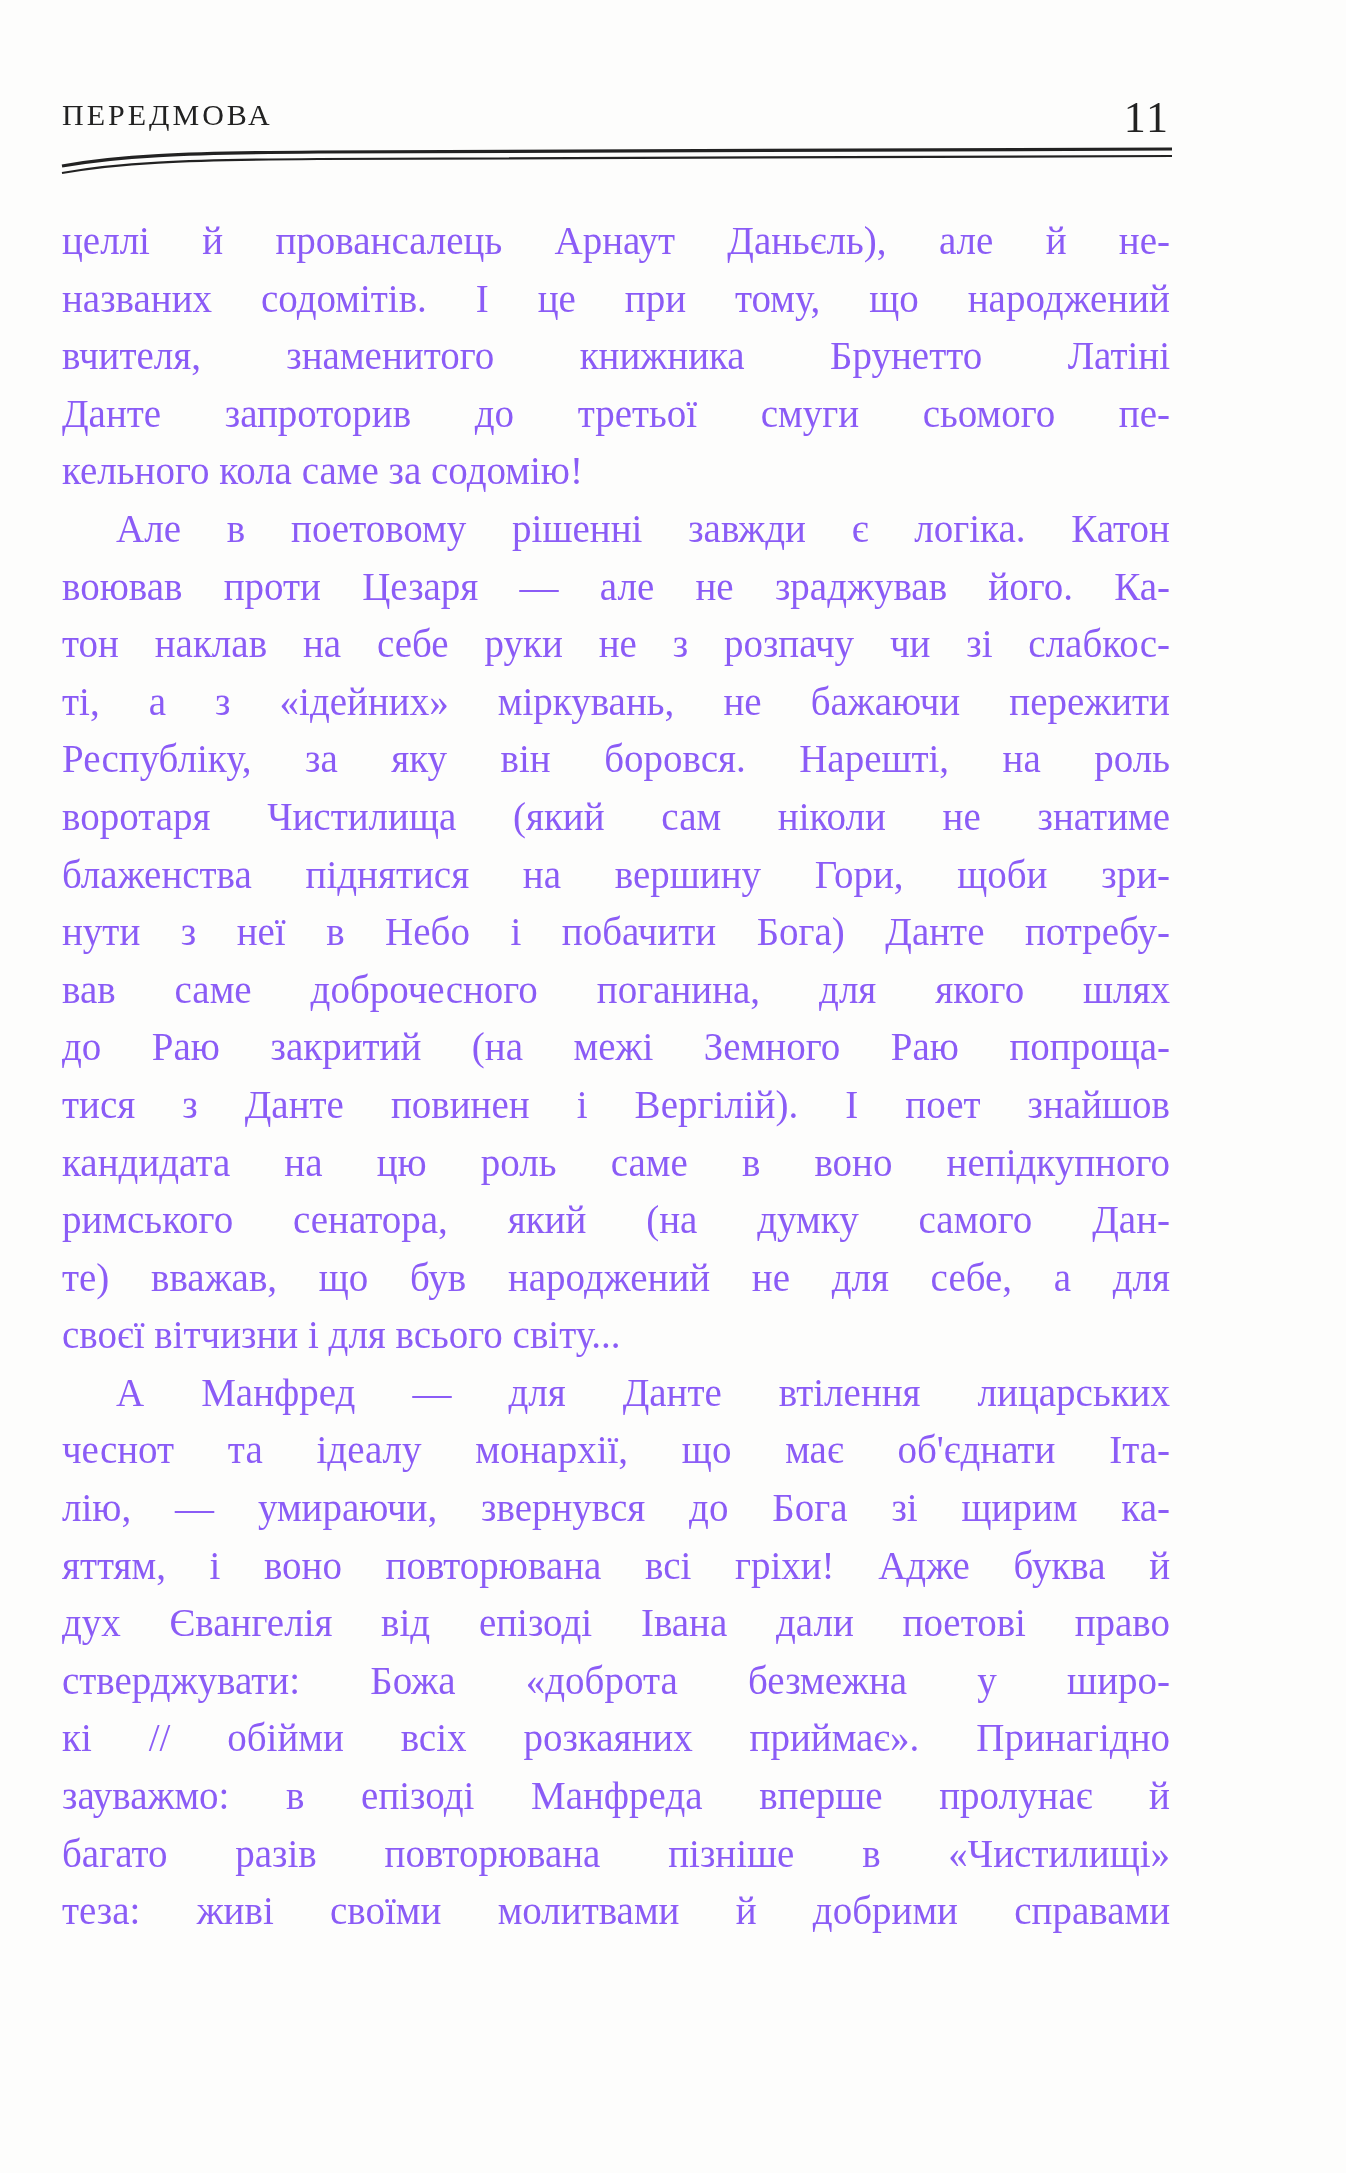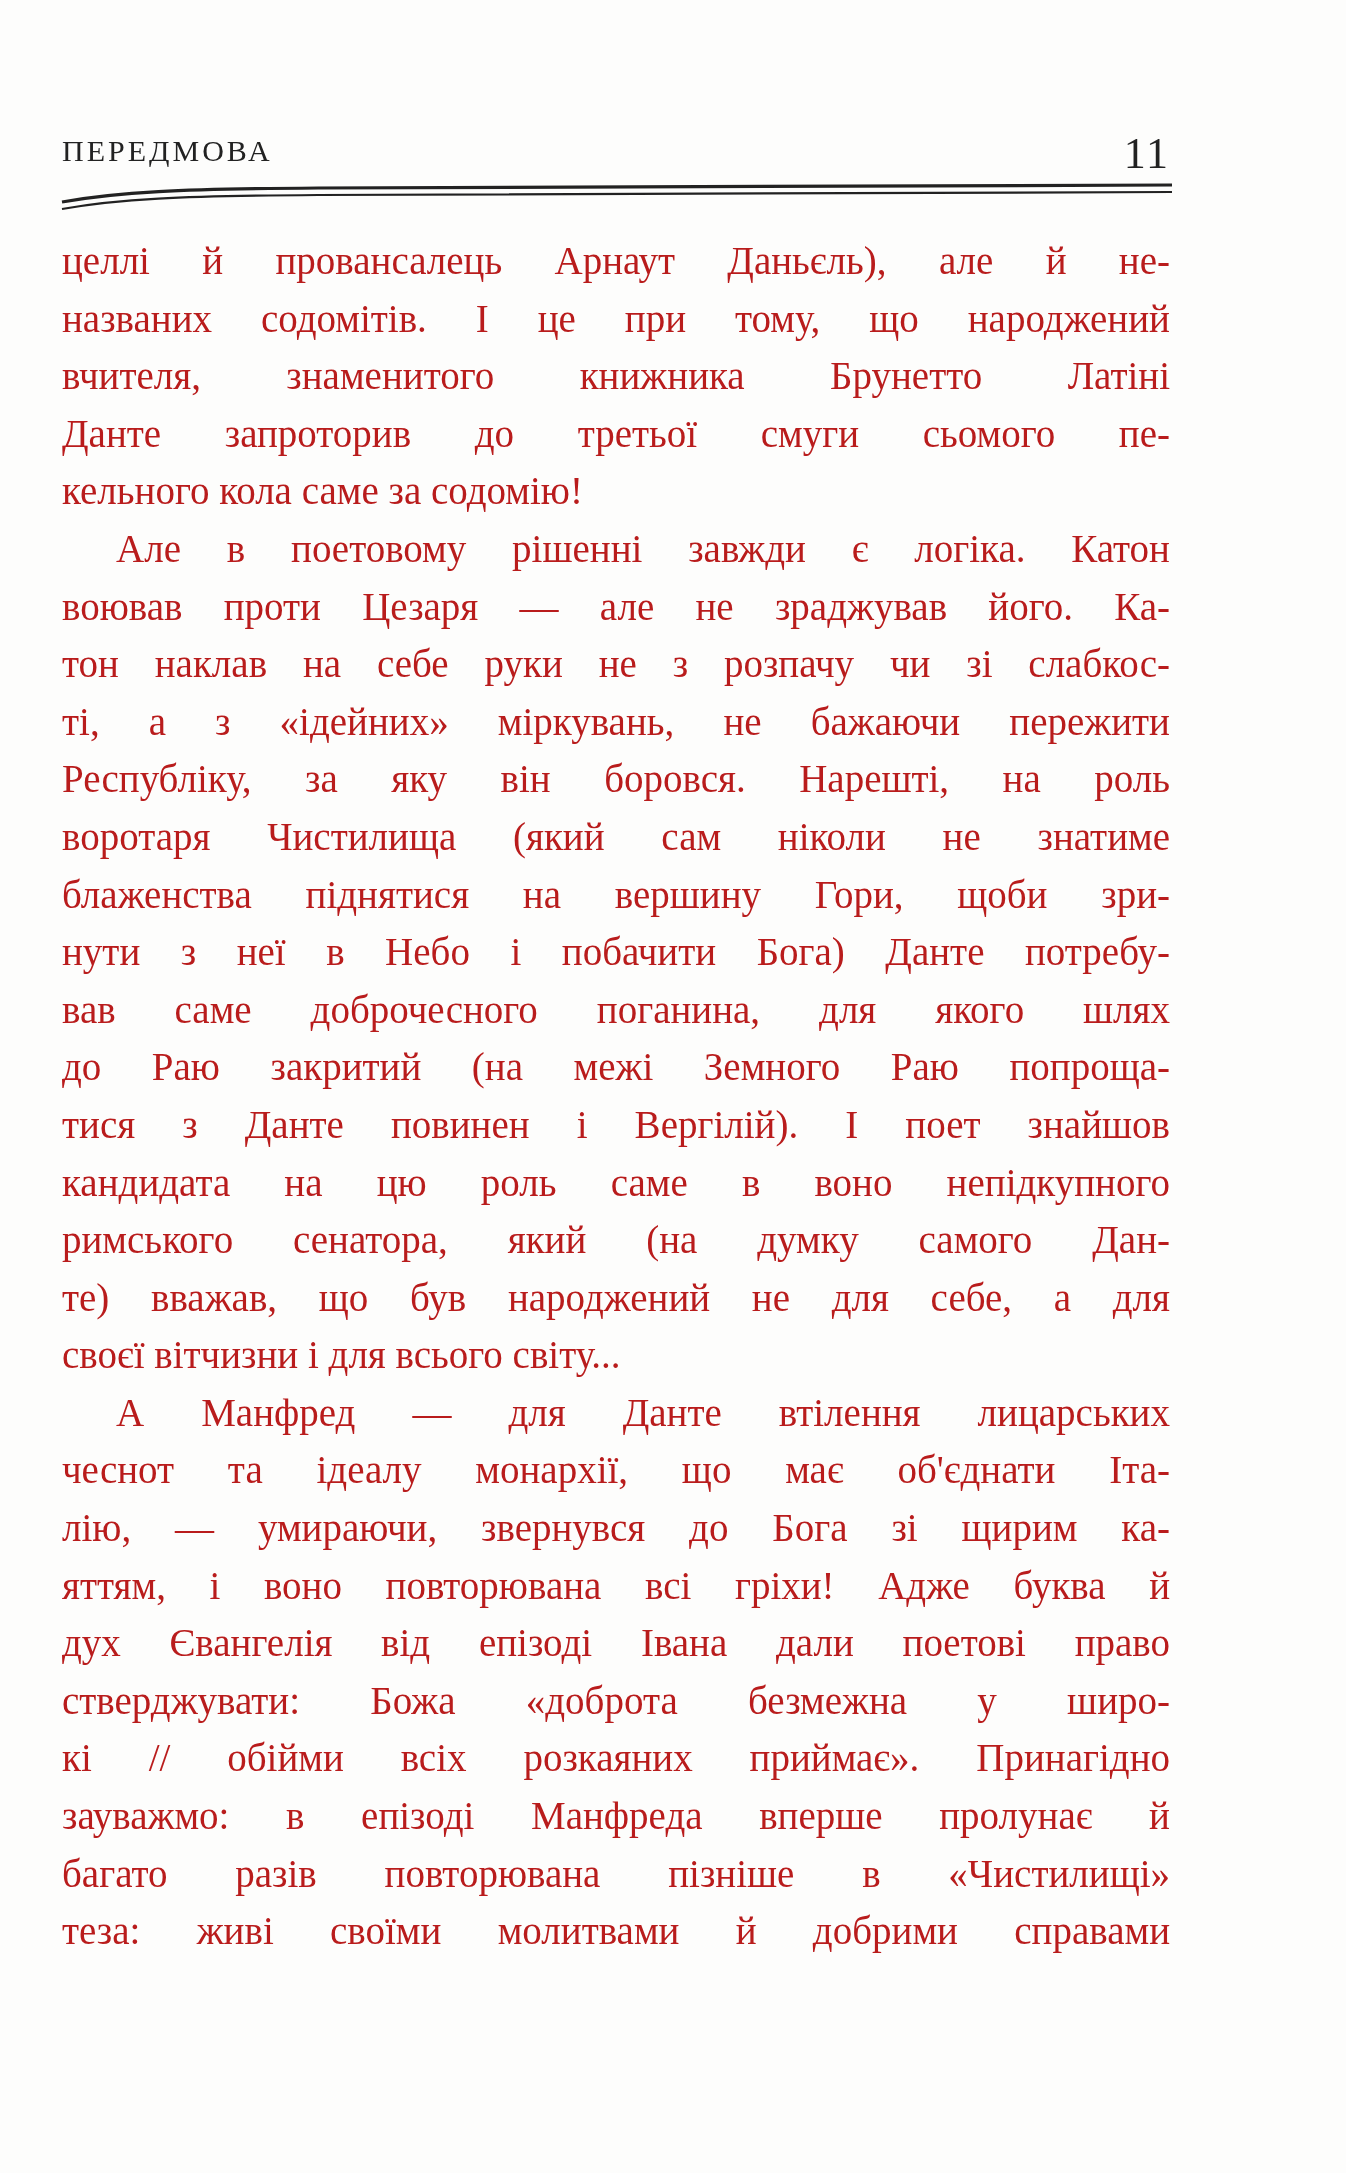--- a/index.html
+++ b/index.html
@@ -3,40 +3,40 @@
 <meta charset="utf-8">
 <style>
   html, body { margin:0; padding:0; }
   body {
     width:1346px; height:2173px;
     background:#fdfdfc;
     position:relative; overflow:hidden;
     font-family:"DejaVu Serif","Liberation Serif",serif;
     color:#1e1e1e;
   }
-  .page { position:absolute; left:0; top:0; width:1346px; height:1582px;margin-top:36px; }
+  .page { position:absolute; left:0; top:0; width:1346px; height:1582px; }
   .running-head {
     position:absolute; left:62px; top:98px;
     font-family:"Liberation Serif",serif;
     font-size:30px; letter-spacing:3px;
     color:#222;
   }
   .page-number {
     position:absolute; right:176px; top:92px;
     font-family:"Liberation Serif",serif;
     font-size:44px; letter-spacing:2px;
     color:#222;
   }
   .rule { position:absolute; left:58px; top:138px; width:1118px; height:40px; }
   .body-text {
-    position:absolute; left:62px; top:196px; width:1108px;
+    position:absolute; left:62px; top:212px; width:1108px;
     font-family:"Liberation Serif",serif;
     font-size:39px;
     line-height:57.6px;
-    color:#b91c1c;
+    color:#8b5cf6;
   }
   .line {
     display:block; white-space:nowrap;
     text-align:justify; text-align-last:justify;
     height:57.6px;
   }
   .line.last { text-align-last:left; }
   .line.indent { padding-left:54px; }
   .it { }
 </style>

